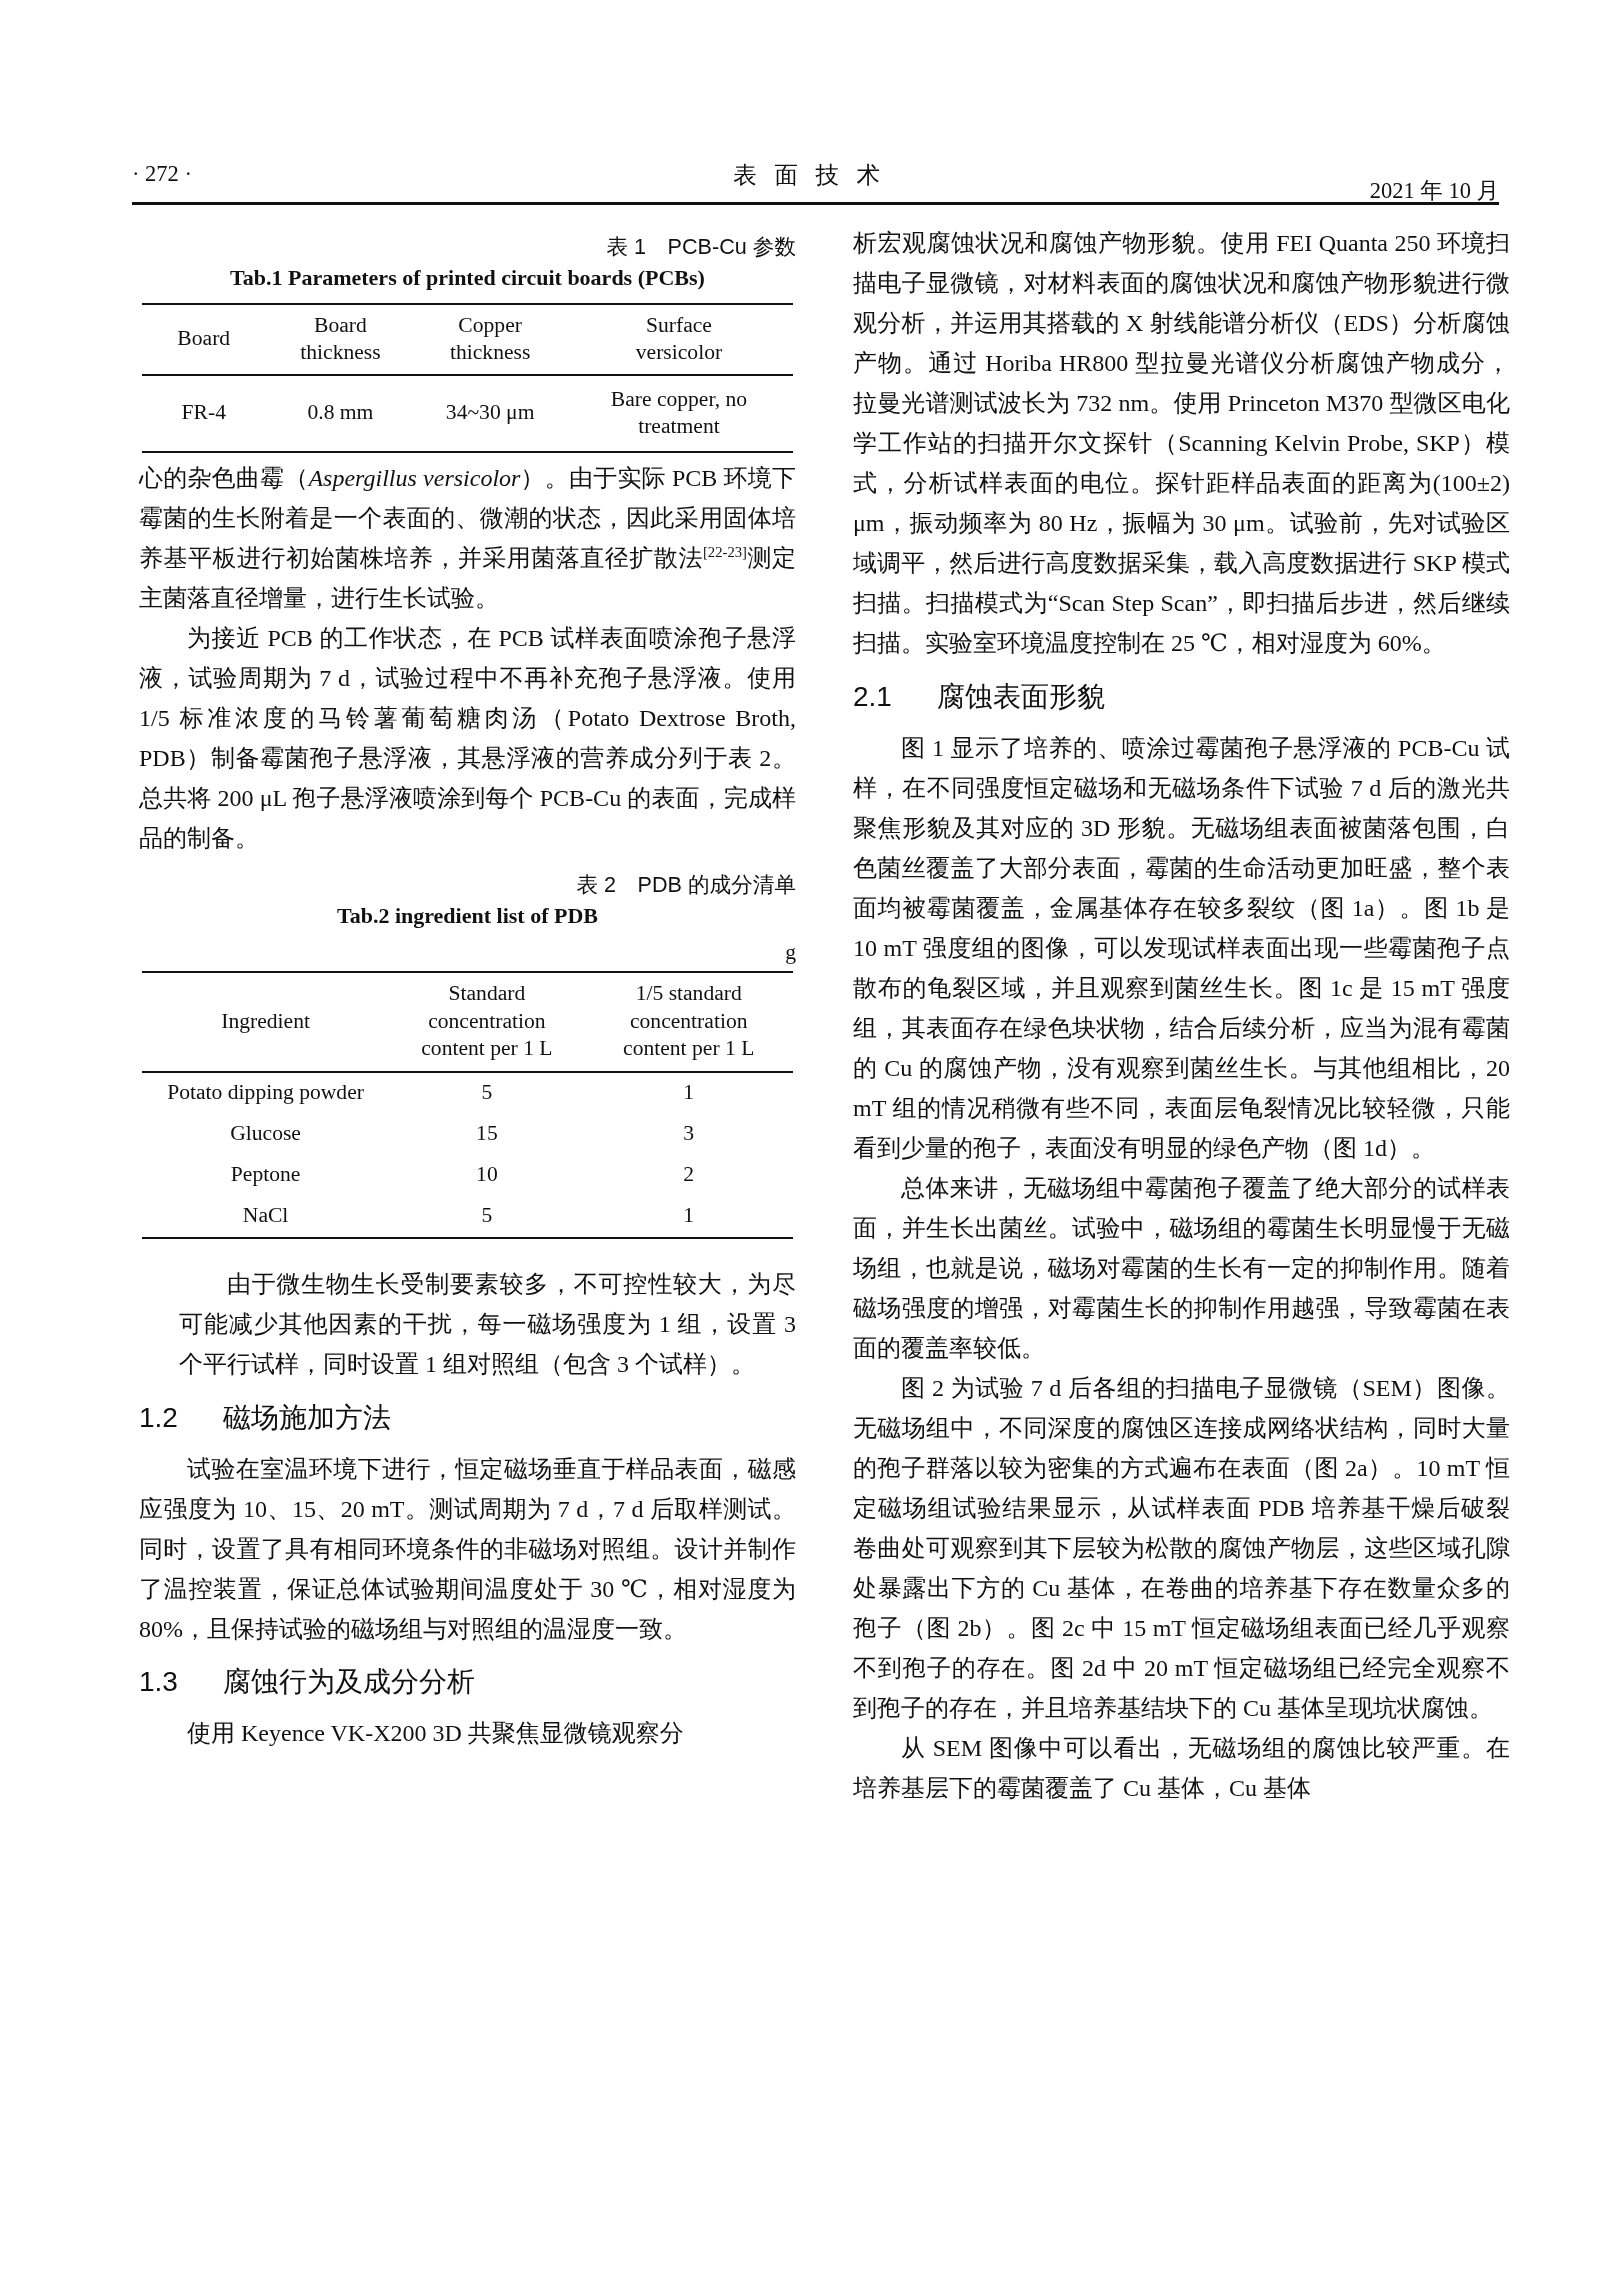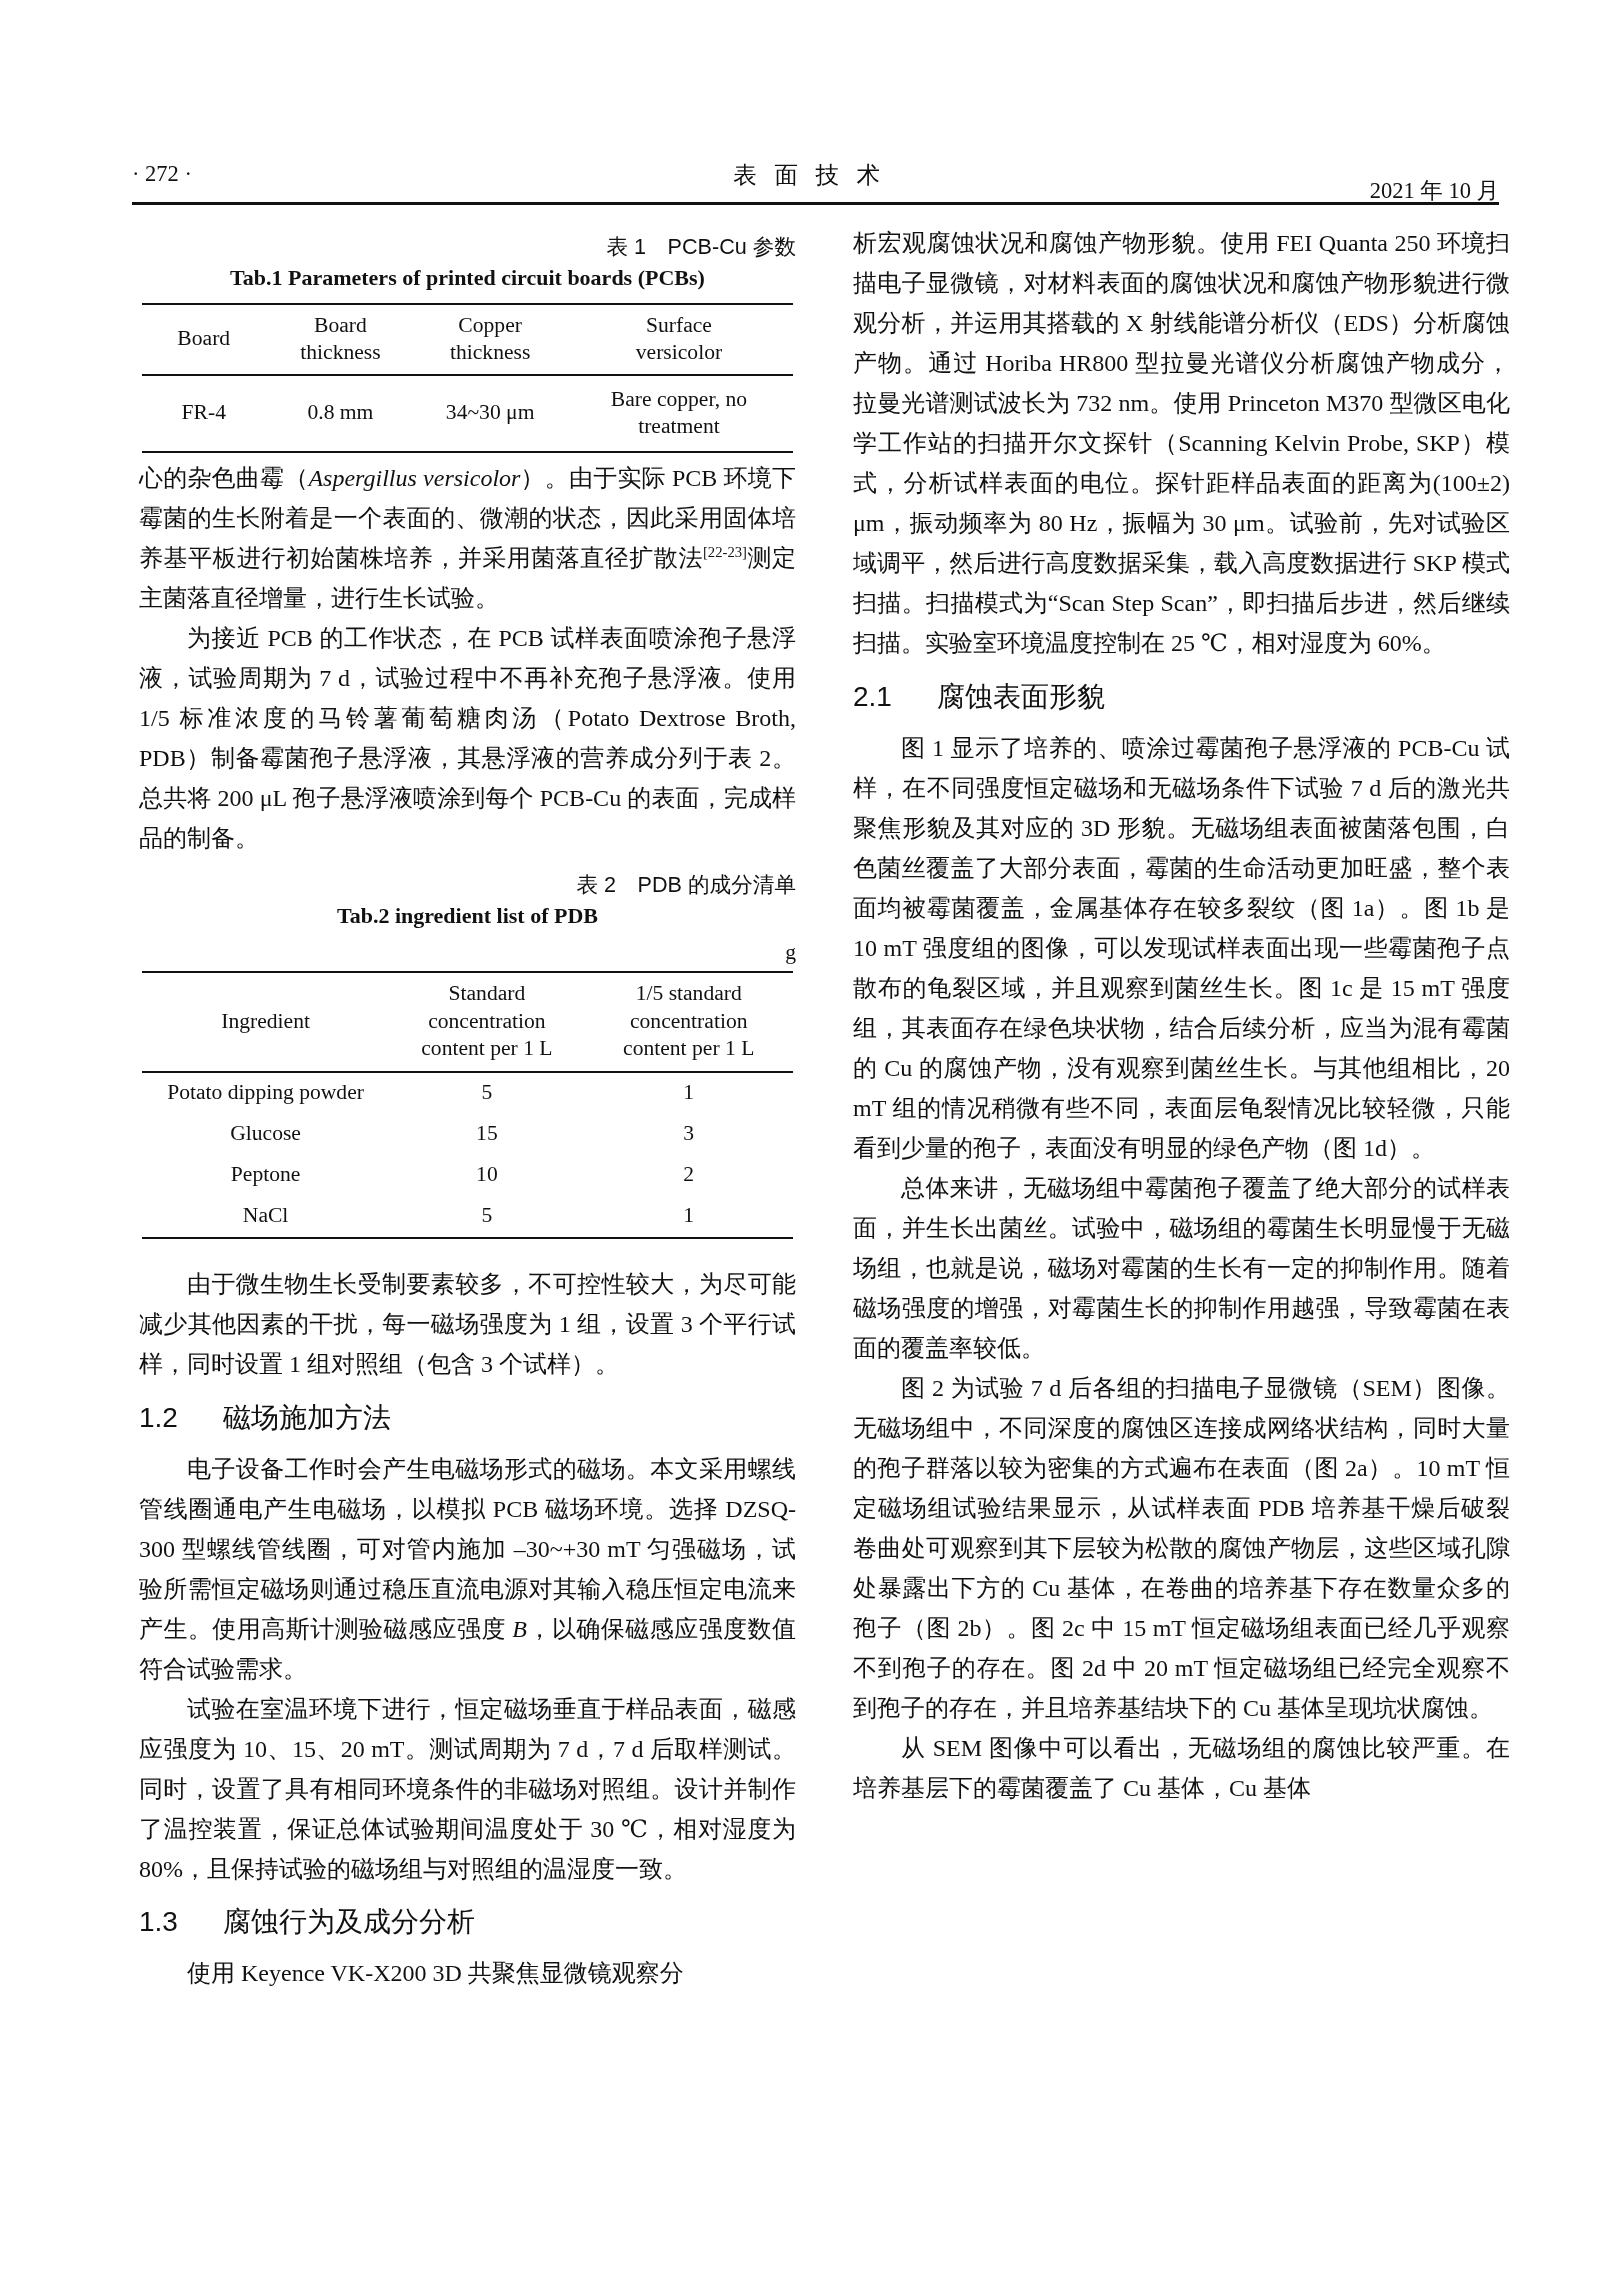--- a/index.html
+++ b/index.html
@@ -100,24 +100,23 @@
         <td>2</td>
       </tr>
       <tr>
         <td>NaCl</td>
         <td>5</td>
         <td>1</td>
       </tr>
     </tbody>
   </table>
 
-  <p class="indent" style="margin-top:25.5px;">由于微生物生长受制要素较多，不可控性较大，为尽可能减少其他因素的干扰，每一磁场强度为 1 组，设置 3 个平行试样，同时设置 1 组对照组（包含 3 个试样）。</p>
+  <p class="indent" style="margin-top:25.5px;margin-left:40px;">由于微生物生长受制要素较多，不可控性较大，为尽可能减少其他因素的干扰，每一磁场强度为 1 组，设置 3 个平行试样，同时设置 1 组对照组（包含 3 个试样）。</p>
 
   <h3 class="sec l2"><span class="num">1.2</span><span>磁场施加方法</span></h3>
-  <p class="indent"><span>电子设备工作时会产生电磁场形式的磁场。本文采用螺线管线圈通电产生电磁场，以模拟 PCB 磁场环境。选择 DZSQ-300 型螺线管线圈，可对管内施加 –30~+30 mT 匀强磁场，试验所需恒定磁场则通过稳压直流电源对其输入稳压恒定电流来产生。使用高斯计测验磁感应强度 </span><span class="it">B</span><span>，以确保磁感应强度数值符合试验需求。</span></p>
   <p class="indent">试验在室温环境下进行，恒定磁场垂直于样品表面，磁感应强度为 10、15、20 mT。测试周期为 7 d，7 d 后取样测试。同时，设置了具有相同环境条件的非磁场对照组。设计并制作了温控装置，保证总体试验期间温度处于 30 ℃，相对湿度为 80%，且保持试验的磁场组与对照组的温湿度一致。</p>
 
   <h3 class="sec l2"><span class="num">1.3</span><span>腐蚀行为及成分分析</span></h3>
   <p class="indent">使用 Keyence VK-X200 3D 共聚焦显微镜观察分</p>
 </div>
 
 <div class="col right">
   <p>析宏观腐蚀状况和腐蚀产物形貌。使用 FEI Quanta 250 环境扫描电子显微镜，对材料表面的腐蚀状况和腐蚀产物形貌进行微观分析，并运用其搭载的 X 射线能谱分析仪（EDS）分析腐蚀产物。通过 Horiba HR800 型拉曼光谱仪分析腐蚀产物成分，拉曼光谱测试波长为 732 nm。使用 Princeton M370 型微区电化学工作站的扫描开尔文探针（Scanning Kelvin Probe, SKP）模式，分析试样表面的电位。探针距样品表面的距离为(100±2) μm，振动频率为 80 Hz，振幅为 30 μm。试验前，先对试验区域调平，然后进行高度数据采集，载入高度数据进行 SKP 模式扫描。扫描模式为“Scan Step Scan”，即扫描后步进，然后继续扫描。实验室环境温度控制在 25 ℃，相对湿度为 60%。</p>
 
   <h3 class="sec l2"><span class="num">2.1</span><span>腐蚀表面形貌</span></h3>

